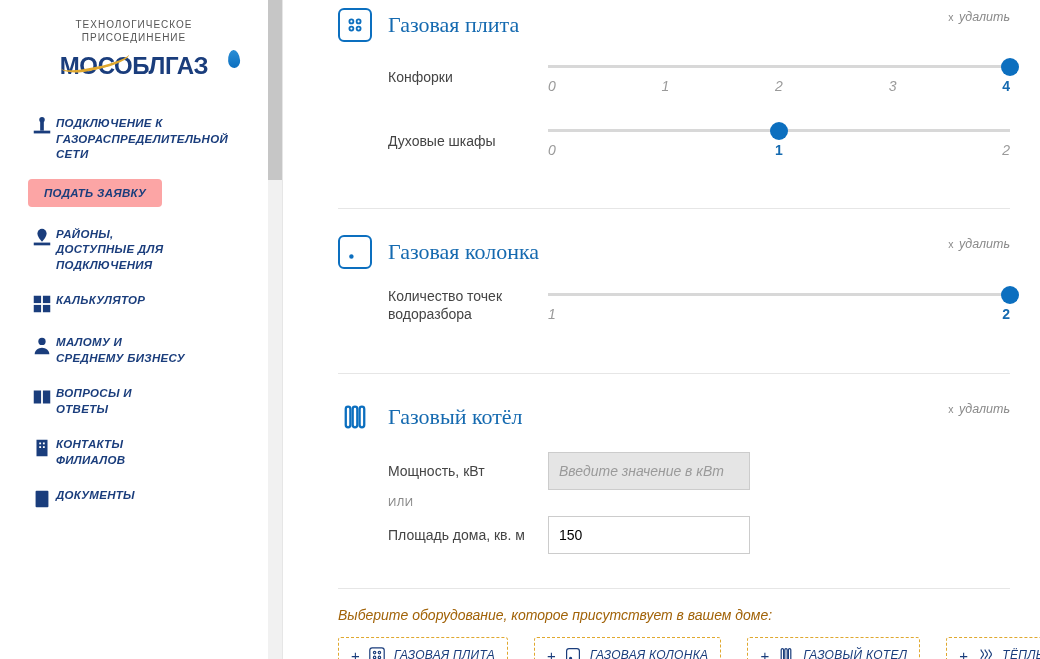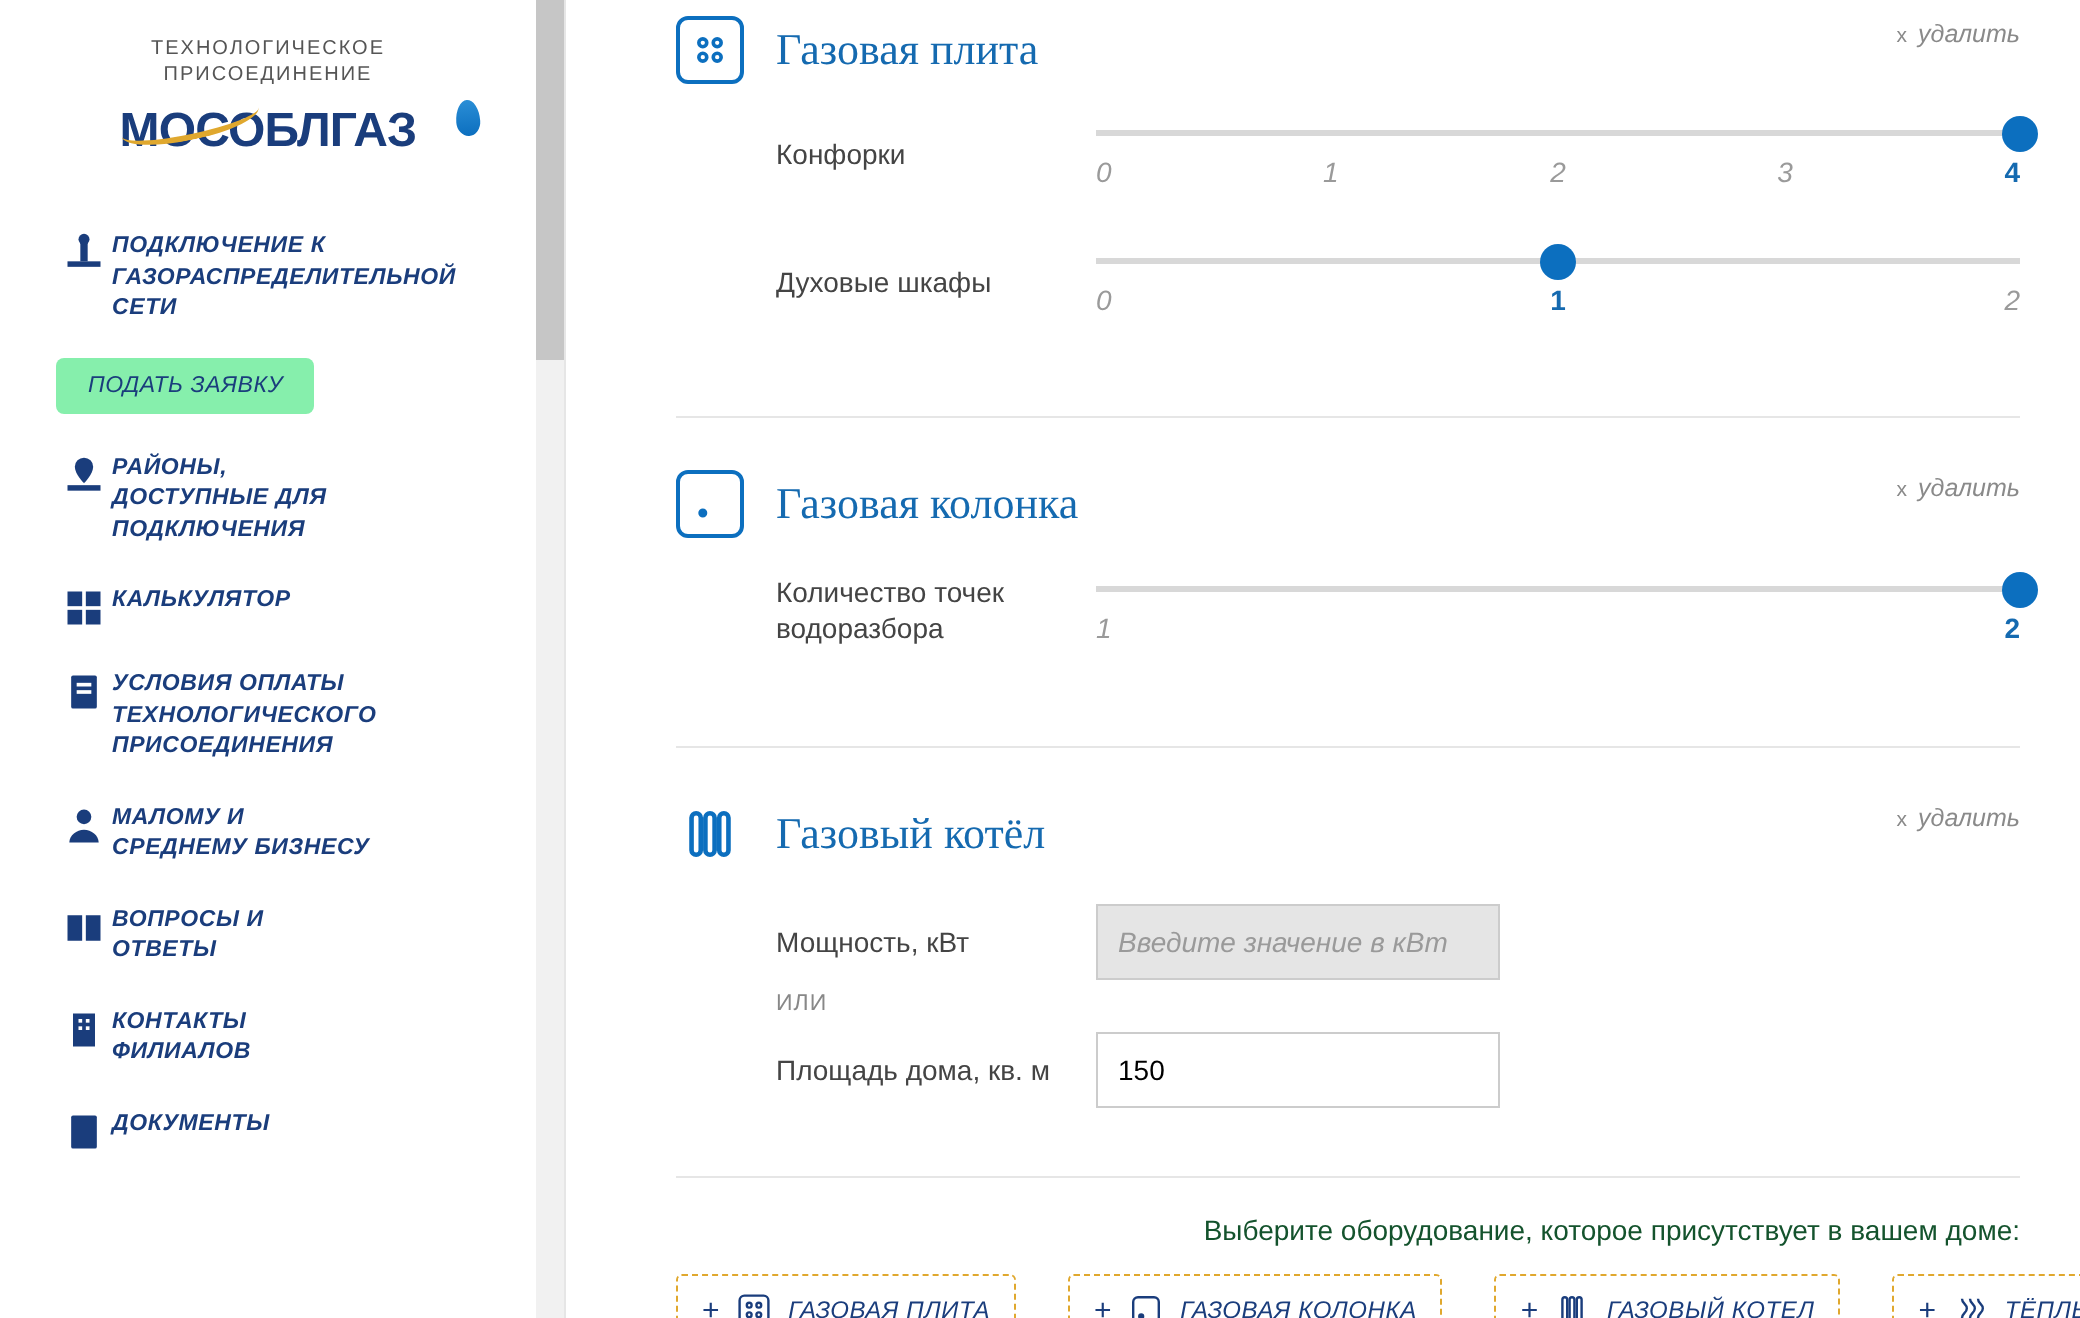--- a/index.html
+++ b/index.html
@@ -10,42 +10,42 @@
   .scrollbar-thumb { position: absolute; top: 0; left: 0; width: 14px; height: 180px; background: #c6c6c6; }
   .sidebar-inner { padding-right: 14px; }
   .logo-tag { text-align: center; font-size: 10px; letter-spacing: 1px; color: #555; line-height: 1.3; }
   .logo { display: flex; justify-content: center; align-items: flex-end; margin: 8px 0 26px; font-weight: 800; font-size: 24px; color: #1a3d7c; font-family: Arial, sans-serif; letter-spacing: -.4px; position: relative; }
   .logo .flame { width: 12px; height: 18px; background: linear-gradient(180deg,#2a8ed6 0%, #0c6fbf 100%); border-radius: 50% 50% 50% 50% / 60% 60% 40% 40%; transform: rotate(-4deg); margin-left: 2px; position: absolute; top:-2px; right: 28px; }
   .logo .swirl { position:absolute; top:0; left:60px; width:70px; height:18px; border-bottom:3px solid #e0a82e; border-radius:50%; transform:rotate(-12deg); }
   .nav { list-style: none; }
   .nav li { display:flex; align-items:flex-start; padding: 10px 10px 10px 28px; cursor: pointer; }
   .nav li .icon-slot { width: 28px; flex-shrink: 0; display:flex; justify-content:center; align-items:center; }
   .nav li .txt { font-size: 11.5px; font-weight: 700; color: #1a3d7c; letter-spacing: .3px; line-height: 1.35; font-style: italic; }
-  .submit-btn { margin: 6px 0 10px 28px; display:inline-block; background:#86efac; border-radius:4px; padding:8px 16px; font-size:11.5px; font-weight:400; font-style: italic; color:#1a3d7c; letter-spacing:.3px; }
+  .submit-btn { margin: 6px 0 10px 28px; display:inline-block; background:#fca5a5; border-radius:4px; padding:8px 16px; font-size:11.5px; font-weight:700; font-style: italic; color:#1a3d7c; letter-spacing:.3px; }
   .main { flex:1; padding: 0 30px 0 55px; overflow:hidden; }
   .device { padding: 8px 0 20px; border-bottom:1px solid #e6e6e6; margin-bottom: 18px; position:relative; }
   .device:last-of-type { border-bottom:none; }
   .dev-head { display:flex; align-items:center; margin-bottom: 18px; }
   .dev-icon { width:34px; height:34px; border:2px solid #0c6fbf; border-radius:6px; display:flex; justify-content:center; align-items:center; margin-right: 16px; }
   .dev-title { font-size: 22px; color:#156ab0; font-family: Georgia, 'Times New Roman', serif; }
   .del { position:absolute; top:10px; right:0; font-size:12.5px; color:#8a8a8a; font-style:italic; cursor:pointer; }
   .del .x { font-style:normal; font-size:10.5px; margin-right:2px; }
   .row { display:flex; align-items:center; margin-bottom: 30px; }
   .row-label { width:160px; flex-shrink:0; font-size:14px; color:#444; padding-top:0; line-height:1.3; margin-left: 50px; }
   .slider-wrap { flex:1; max-width: 480px; position:relative; }
   .track { height:3px; background:#d8d8d8; width:100%; position:relative; margin-top: 5px; }
   .thumb { width:18px; height:18px; background:#0c6fbf; border-radius:50%; position:absolute; top:50%; transform:translate(-50%,-50%); }
   .ticks { display:flex; justify-content:space-between; margin-top: 10px; font-size:14px; color:#9a9a9a; font-style: italic; }
   .ticks .active { color:#156ab0; font-weight:700; font-style: normal; }
   .input-group { display:flex; align-items:center; }
   .text-input { height:38px; width:202px; font-size:14px; padding: 16px 10px; border:1px solid #ccc; outline:none; font-family: Liberation Sans, sans-serif; }
   .text-input::placeholder { color:#9a9a9a; font-style: italic; }
   .text-input:disabled { background:#e5e5e5; color:#9a9a9a; }
   .or-label { font-size:11.5px; color:#888; margin: 4px 0 8px 50px; letter-spacing:.5px; }
-  .chooser-note { color:#14532d; font-size:14px; margin: 6px 0 14px; text-align: right; }
+  .chooser-note { font-style:italic; color:#a16207; font-size:14px; margin: 6px 0 14px; }
   .chips { display:flex; gap: 26px; margin-bottom: 30px; flex-wrap:nowrap; }
   .chip { border:1px dashed #e0a82e; border-radius:3px; padding:8px 12px; display:flex; align-items:center; gap:8px; font-size:12px; letter-spacing:.3px; color:#1a3d7c; font-style:italic; cursor:pointer; white-space:nowrap; }
   .chip .plus { font-style:normal; font-size:15px; color:#1a3d7c; }
   .chip .mini-icon { width:18px; height:18px; display:inline-flex; justify-content:center; align-items:center; }
 </style>
 </head>
 <body>
 
 <div class="layout">
   <aside class="sidebar">
@@ -88,30 +88,20 @@
         <li>
           <span class="icon-slot">
             <svg width="22" height="22" viewBox="0 0 24 24" fill="#1a3d7c">
                 <rect x="3" y="3" width="8" height="8"></rect>
                 <rect x="13" y="3" width="8" height="8"></rect>
                 <rect x="3" y="13" width="8" height="8"></rect>
                 <rect x="13" y="13" width="8" height="8"></rect>
               </svg>
           </span>
           <span class="txt">КАЛЬКУЛЯТОР</span>
-        </li>
-        <li>
-          <span class="icon-slot">
-            <svg width="22" height="22" viewBox="0 0 24 24" fill="#1a3d7c">
-                <rect x="5" y="3" width="14" height="18" rx="1"></rect>
-                <rect x="8" y="7" width="8" height="2" fill="#fff"></rect>
-                <rect x="8" y="11" width="8" height="2" fill="#fff"></rect>
-              </svg>
-          </span>
-          <span class="txt"><span>УСЛОВИЯ ОПЛАТЫ</span><br><span>ТЕХНОЛОГИЧЕСКОГО</span><br><span>ПРИСОЕДИНЕНИЯ</span></span>
         </li>
         <li>
           <span class="icon-slot">
             <svg width="22" height="22" viewBox="0 0 24 24" fill="#1a3d7c">
                 <circle cx="12" cy="7" r="4"></circle>
                 <path d="M4 21c0-4 4-7 8-7s8 3 8 7z"></path>
               </svg>
           </span>
           <span class="txt"><span>МАЛОМУ И</span><br><span>СРЕДНЕМУ БИЗНЕСУ</span></span>
         </li>

